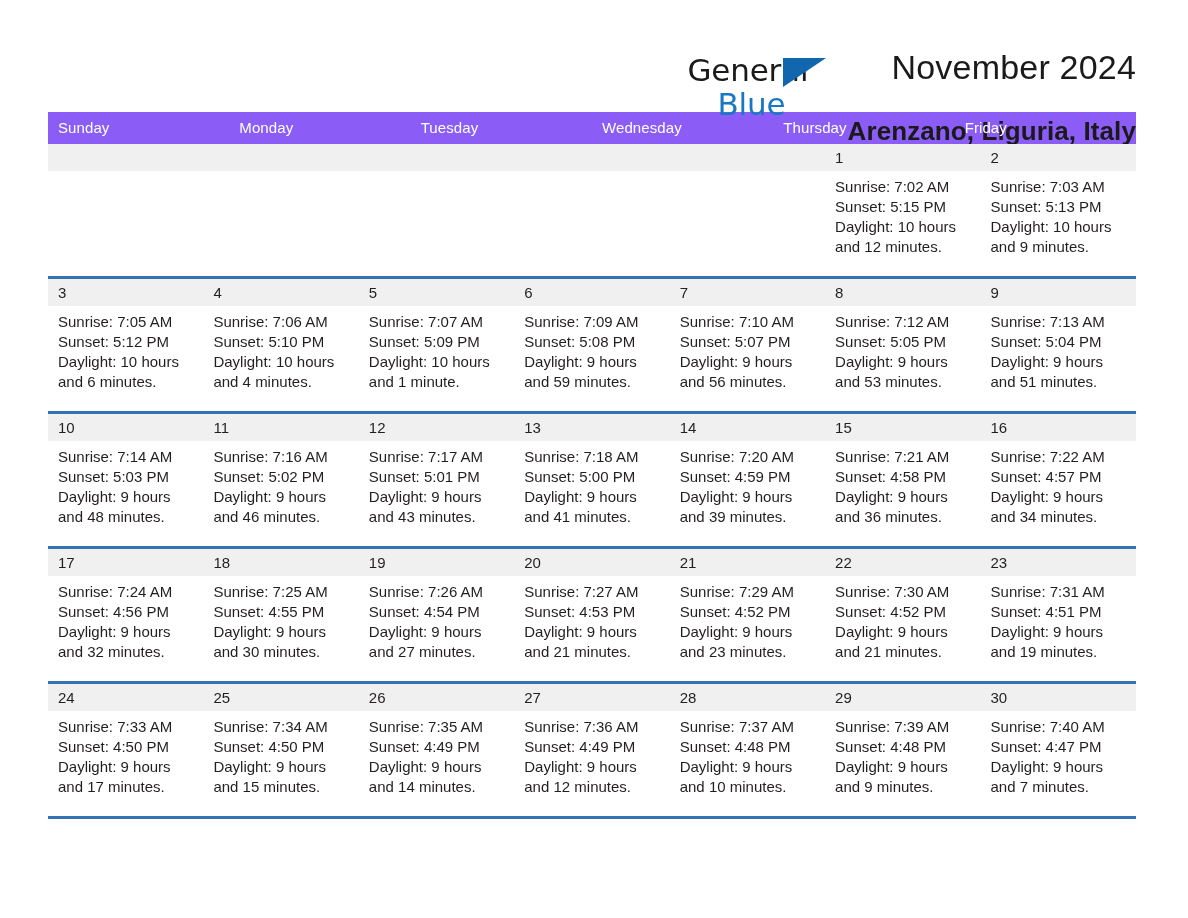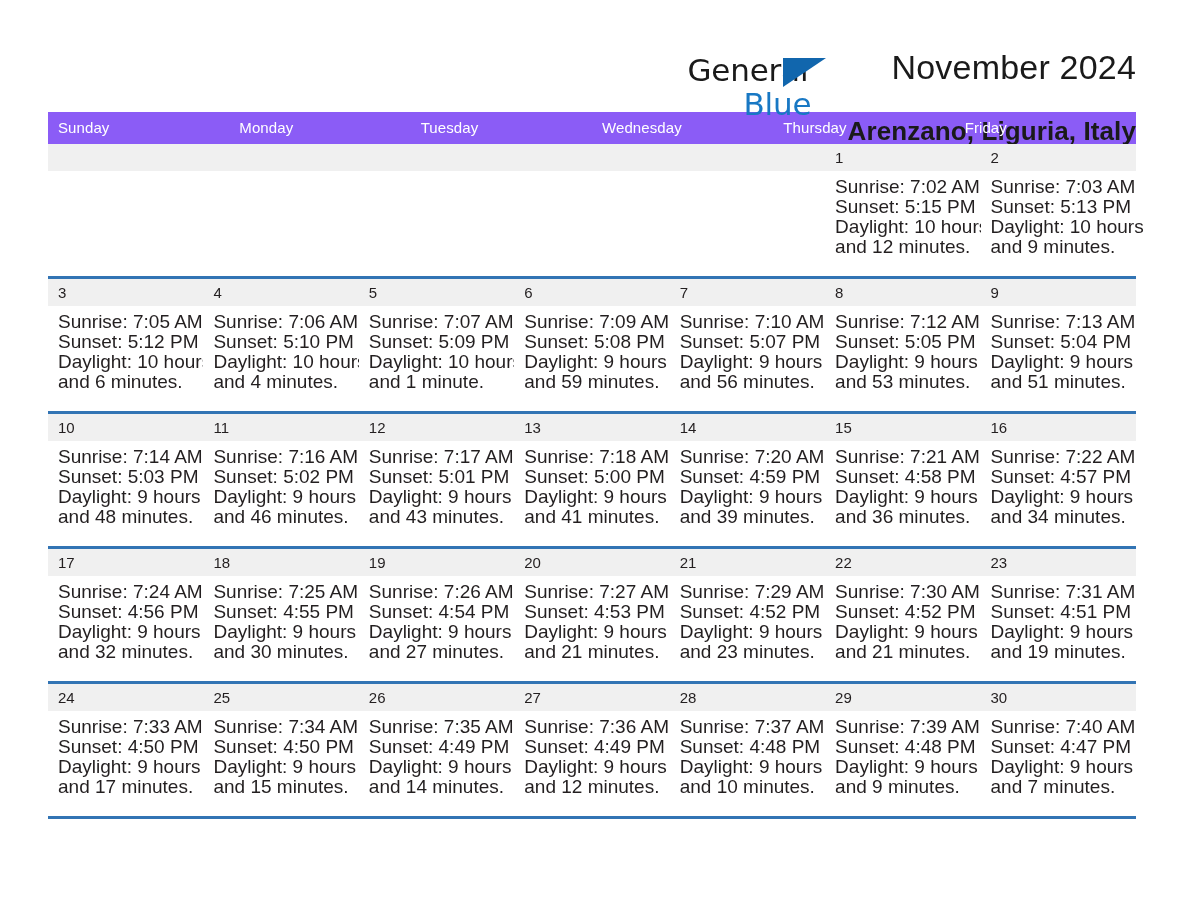--- a/index.html
+++ b/index.html
@@ -48,21 +48,21 @@
   .logo-tri {
     position: absolute;
     left: 95px; top: 3px;
     width: 0; height: 0;
     border-left: 43px solid #1166ad;
     border-bottom: 29px solid transparent;
   }
   .logo-row2 {
     display: block;
     margin-top: 1px;
-    margin-left: 56px;
+    margin-left: 30px;
     font-size: 31px;
     color: #1878c4;
     font-family: "DejaVu Sans", sans-serif;
     font-weight: 400;
     letter-spacing: -0.2px;
   }
   .titles {
     text-align: right;
     padding-top: 2px;
   }
@@ -114,21 +114,21 @@
     background: #f0f0f0;
     height: 27px;
     padding: 3px 0 0 10px;
     font-size: 15px;
     color: #231f20;
     line-height: 22px;
   }
   .day-cell.empty .day-num-band { background: #f0f0f0; }
   .day-body {
     padding: 6px 8px 0 10px;
-    font-size: 19px;
+    font-size: 15px;
     line-height: 20px;
     color: #231f20;
   }
   .day-body div { white-space: nowrap; }
 </style>
 </head>
 <body>
 
 <div class="page">
 

